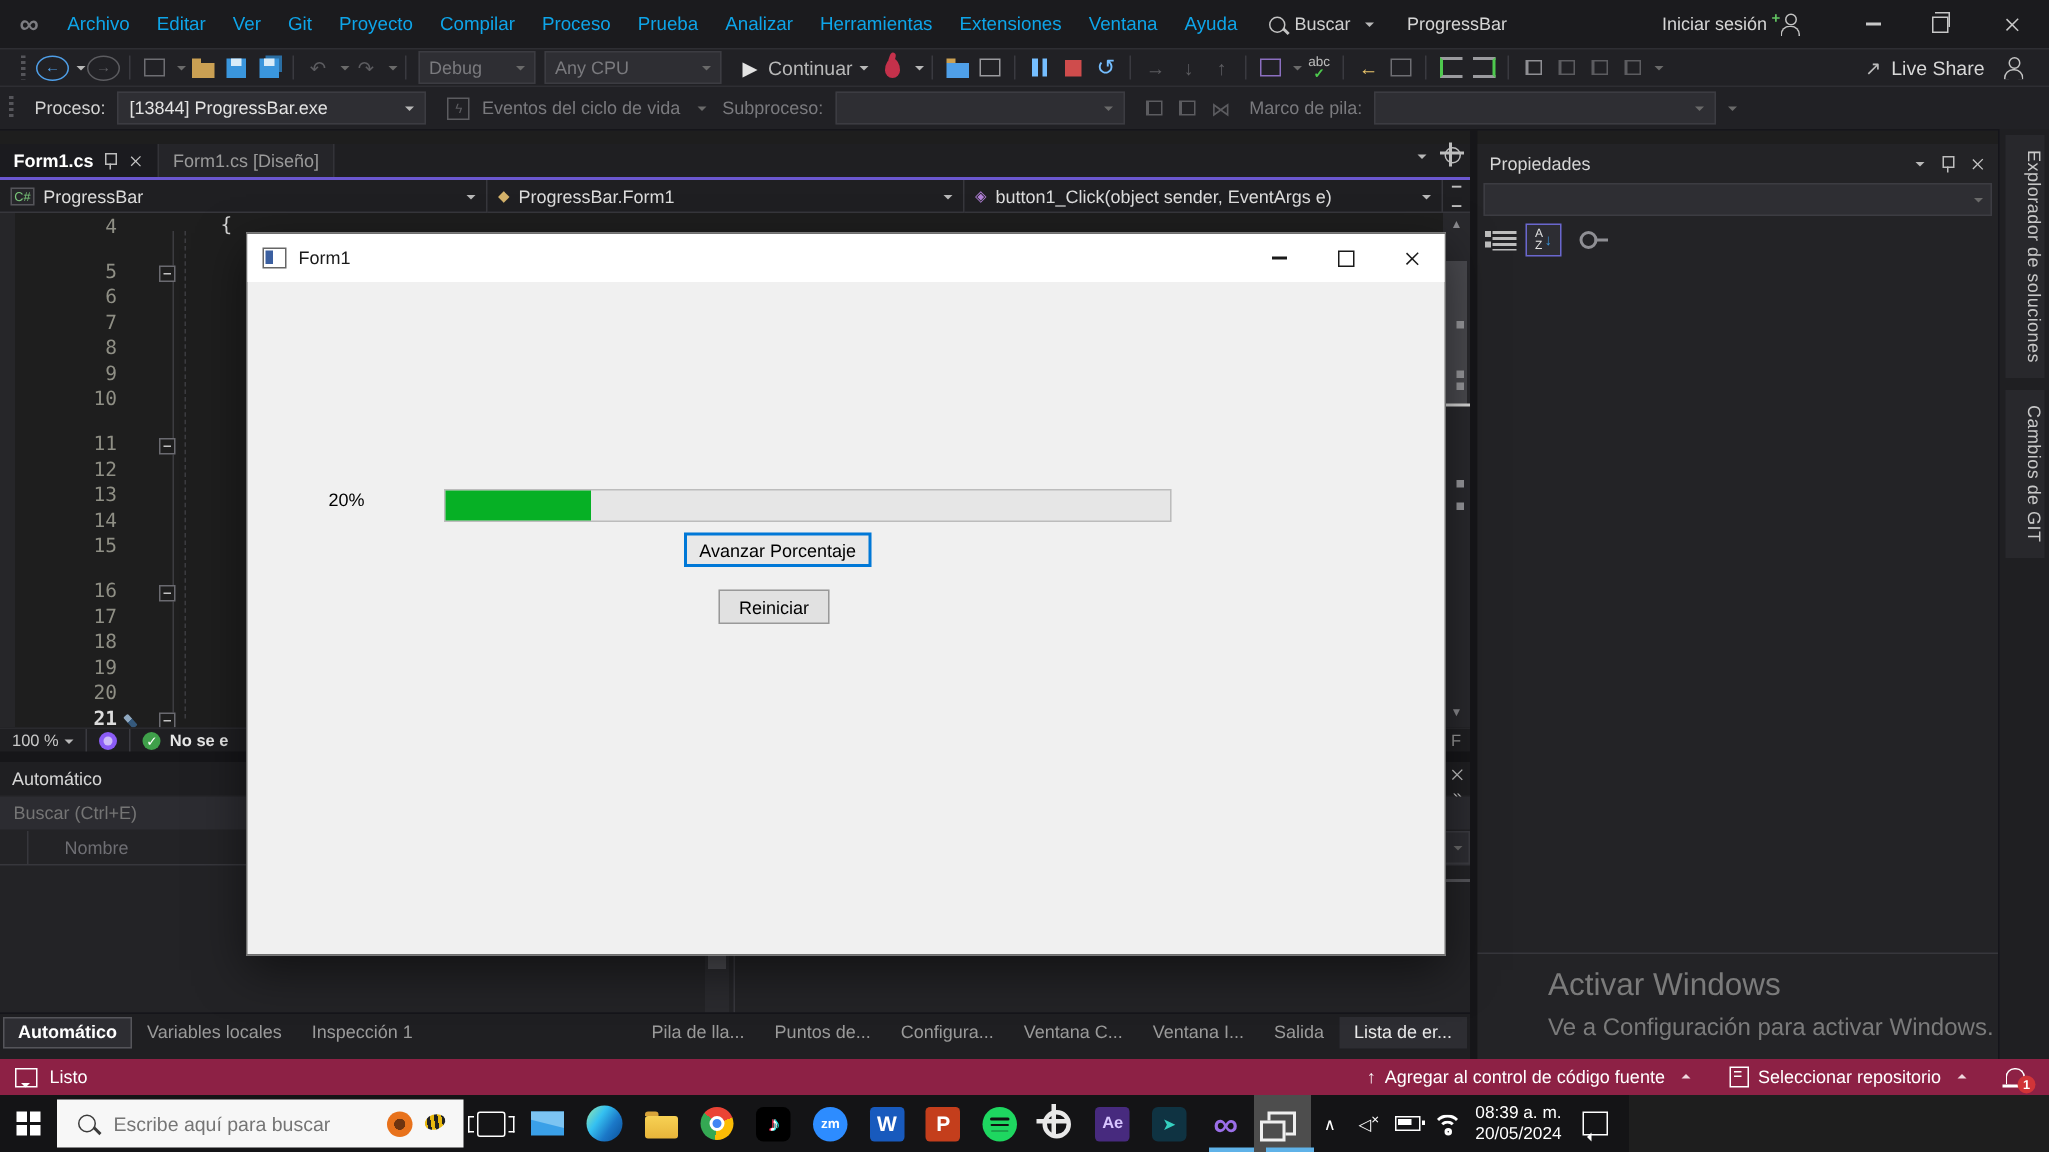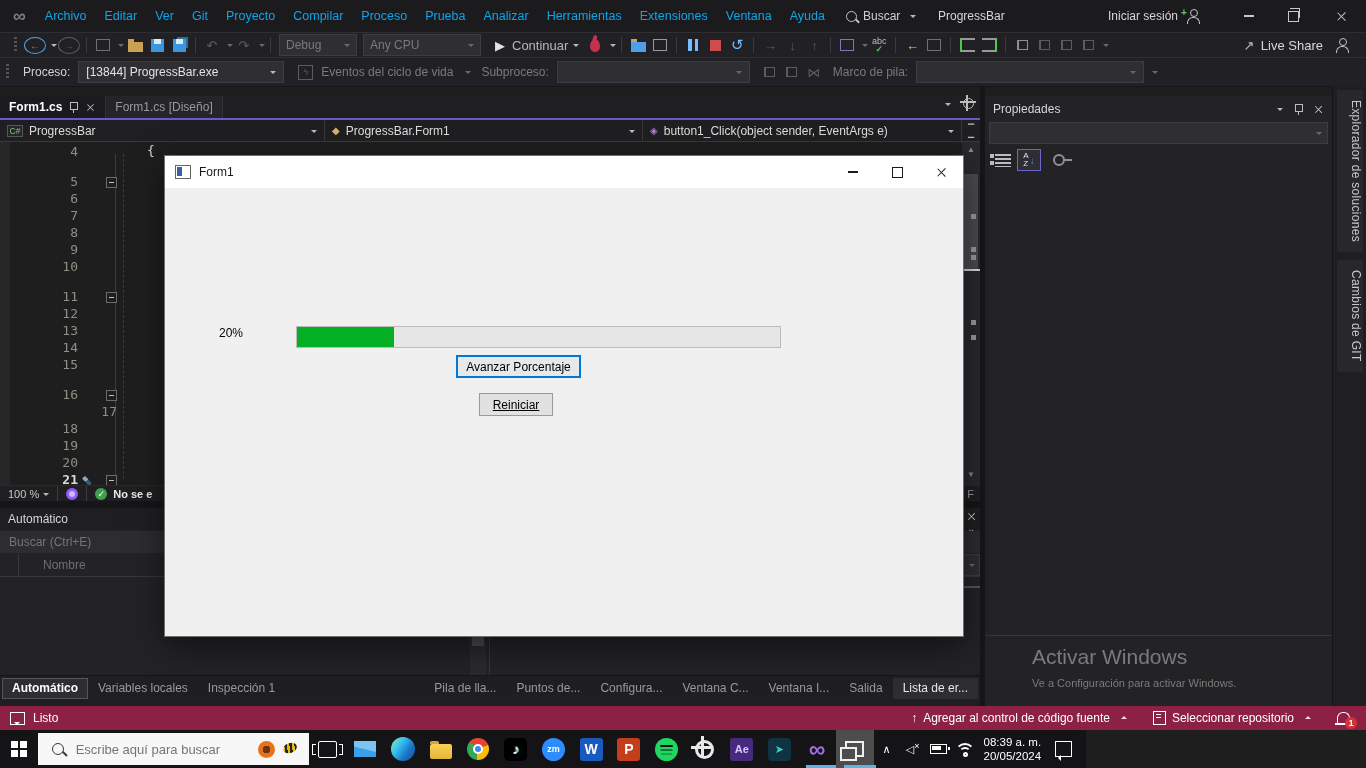--- a/index.html
+++ b/index.html
@@ -152,36 +152,36 @@
   .props-toolbar{position:absolute;left:4px;top:52px;width:339px;height:24px;display:flex;align-items:center;gap:6px;}
   .cat-ic{width:16px;height:13px;background:repeating-linear-gradient(#bdbdbd 0 2px,transparent 2px 4px);position:relative;}
   .cat-ic::before{content:"";position:absolute;left:-5px;top:0;width:4px;height:4px;background:#bdbdbd;box-shadow:0 7px 0 #bdbdbd;}
   .az-ic{width:22px;height:20px;border:1px solid #6a67ce;background:#2d2d33;display:flex;align-items:center;justify-content:center;gap:1px;}
   .az-ic .azt{font-size:8px;color:#e3e3e3;line-height:8px;}
   .az-ic .azarrow{color:#3a96dd;font-size:10px;}
   .key-ic{width:8px;height:8px;border:2px solid #8f8f94;border-radius:50%;position:relative;margin-left:6px;}
   .key-ic::after{content:"";position:absolute;left:8px;top:3px;width:9px;height:2px;background:#8f8f94;box-shadow:6px 2px 0 -1px #8f8f94;}
   .props-divider{position:absolute;left:0;top:539px;width:347px;height:1px;background:#37373c;}
   .wm1{position:absolute;left:47px;top:549px;font-size:21px;color:#7b7b7b;}
-  .wm2{position:absolute;left:47px;top:581px;font-size:11px;color:#7b7b7b;}
+  .wm2{position:absolute;left:47px;top:581px;font-size:16px;color:#7b7b7b;}
   .side-strip{left:1332px;top:86px;width:34px;height:620px;background:#1f1f22;border-left:1px solid #15151a;}
   .side-tab{writing-mode:vertical-rl;color:#c8c8c8;font-size:12px;background:#28282c;padding:10px 0;width:26px;text-align:center;margin:4px 4px 8px 4px;letter-spacing:.3px;}
   
   .form-win{left:164px;top:155px;width:800px;height:482px;background:#f0f0f0;border:1px solid #6f6f6f;box-sizing:border-box;box-shadow:0 10px 30px rgba(0,0,0,.5);z-index:50;}
   .form-title{position:absolute;left:0;top:0;width:100%;height:32px;background:#ffffff;display:flex;align-items:center;color:#1a1a1a;font-size:12px;}
   .form-icon{position:relative;width:14px;height:12px;margin:0 8px 0 10px;border:1px solid #666;background:#fff;}
   .form-icon::before{content:"";position:absolute;left:1px;top:1px;width:5px;height:9px;background:#3b5fa0;}
   .form-ctl{width:44px;height:32px;display:flex;align-items:center;justify-content:center;}
   .form-ctls{margin-left:auto;display:flex;}
   .pct-label{position:absolute;left:46px;top:170px;width:40px;text-align:center;color:#000;font-size:12px;}
   .pbar{position:absolute;left:131px;top:170px;width:485px;height:22px;background:#e6e6e6;border:1px solid #bcbcbc;box-sizing:border-box;}
   .pbar-fill{height:100%;background:#06b025;}
   .winbtn{position:absolute;display:flex;align-items:center;justify-content:center;color:#000;font-size:12px;background:#e1e1e1;box-sizing:border-box;}
   .btn-advance{left:291px;top:199px;width:125px;height:23px;border:2px solid #0078d7;background:#e5f1fb00;background:#e8e8e8;}
-  .btn-reset{left:314px;top:237px;width:74px;height:23px;border:1px solid #999;text-decoration:underline;}
+  .btn-reset{left:314px;top:237px;width:74px;height:23px;border:1px solid #999;}
   
   .taskbar{left:0;top:730px;width:1086px;height:38px;background:#141416;display:flex;align-items:center;z-index:60;}
   .start-btn{width:48px;height:38px;display:flex;align-items:center;justify-content:center;}
   .start-grid{display:grid;grid-template-columns:7px 7px;grid-template-rows:7px 7px;gap:1.5px;}
   .start-grid i{background:#fff;}
   .tb-searchbox{position:relative;width:346px;height:32px;background:#f7f7f7;display:flex;align-items:center;color:#5f5f5f;font-size:13px;}
   .tb-searchbox .magd{position:relative;width:10px;height:10px;border:1.6px solid #3b3b3b;border-radius:50%;margin:0 10px 0 14px;}
   .tb-searchbox .magd::after{content:"";position:absolute;left:9px;top:9px;width:6px;height:1.6px;background:#3b3b3b;transform:rotate(45deg);}
   .tb-searchbox input{border:none;background:transparent;outline:none;font-size:13px;color:#5f5f5f;width:215px;font-family:"Liberation Sans",sans-serif;}
   .flower{position:absolute;right:34px;top:8px;width:17px;height:17px;border-radius:50%;background:radial-gradient(circle at 50% 50%,#6e3410 0 30%,#e8721c 32% 75%,#c2481a 78%);}
@@ -533,21 +533,21 @@
           
           
         </div>
 
         <div class="line-row fold" style="top: 245px;">
           <span class="ln">16</span>
           
           <span class="foldbox"></span>
         </div>
 
-        <div class="line-row" style="top: 262px; padding-left: 39px;">
+        <div class="line-row" style="top: 262px;">
           <span class="ln">17</span>
           
           
         </div>
 
         <div class="line-row" style="top: 279px;">
           <span class="ln">18</span>
           
           
         </div>

